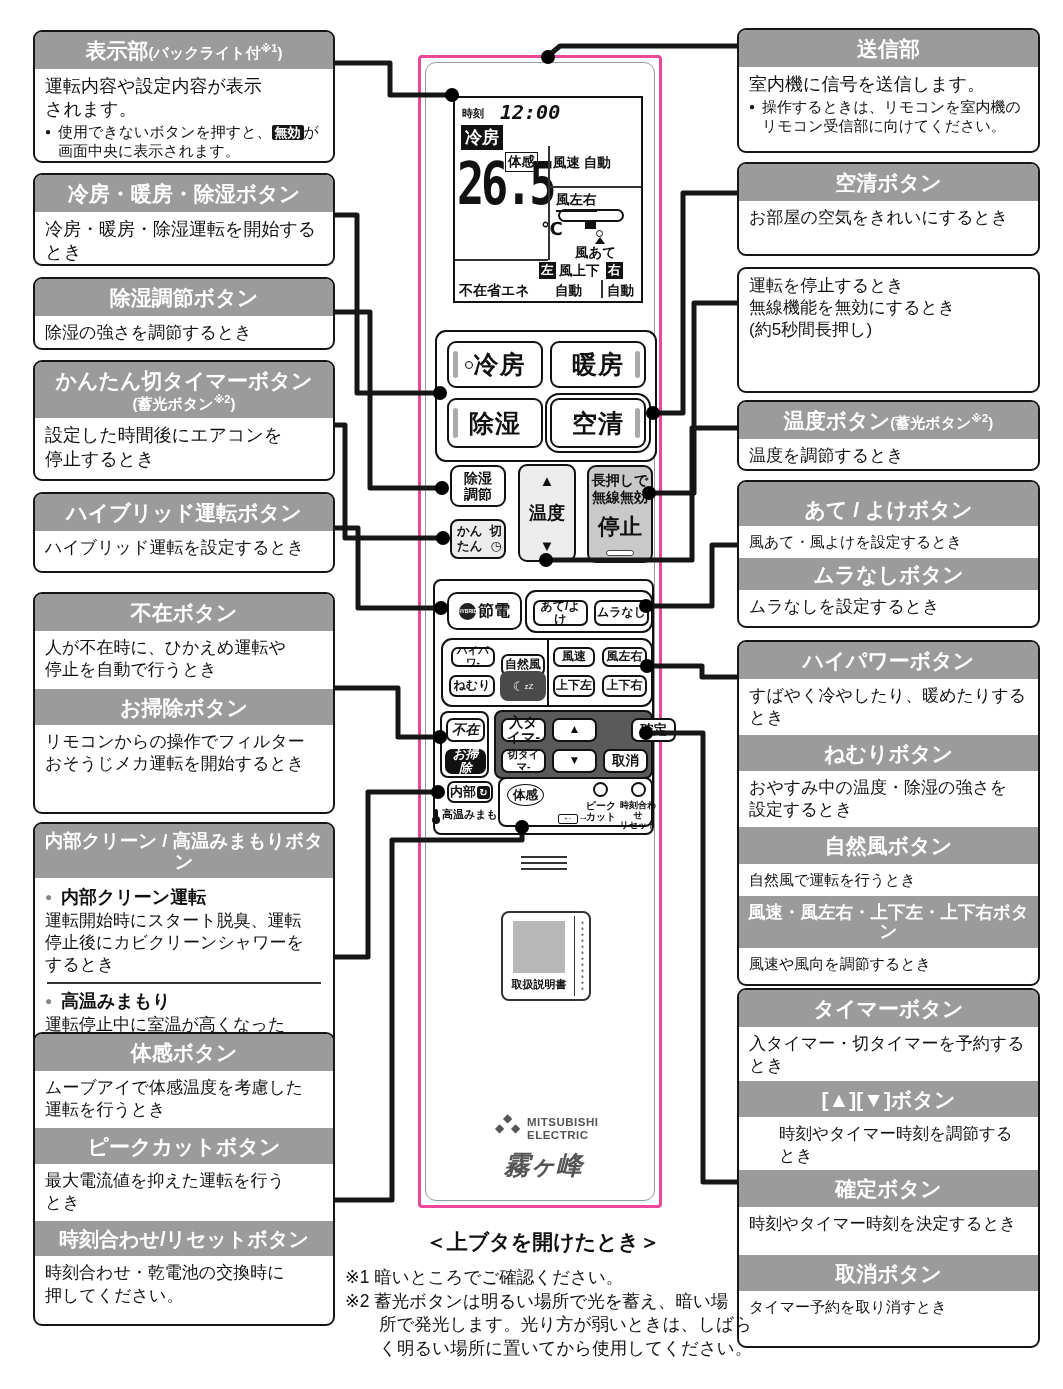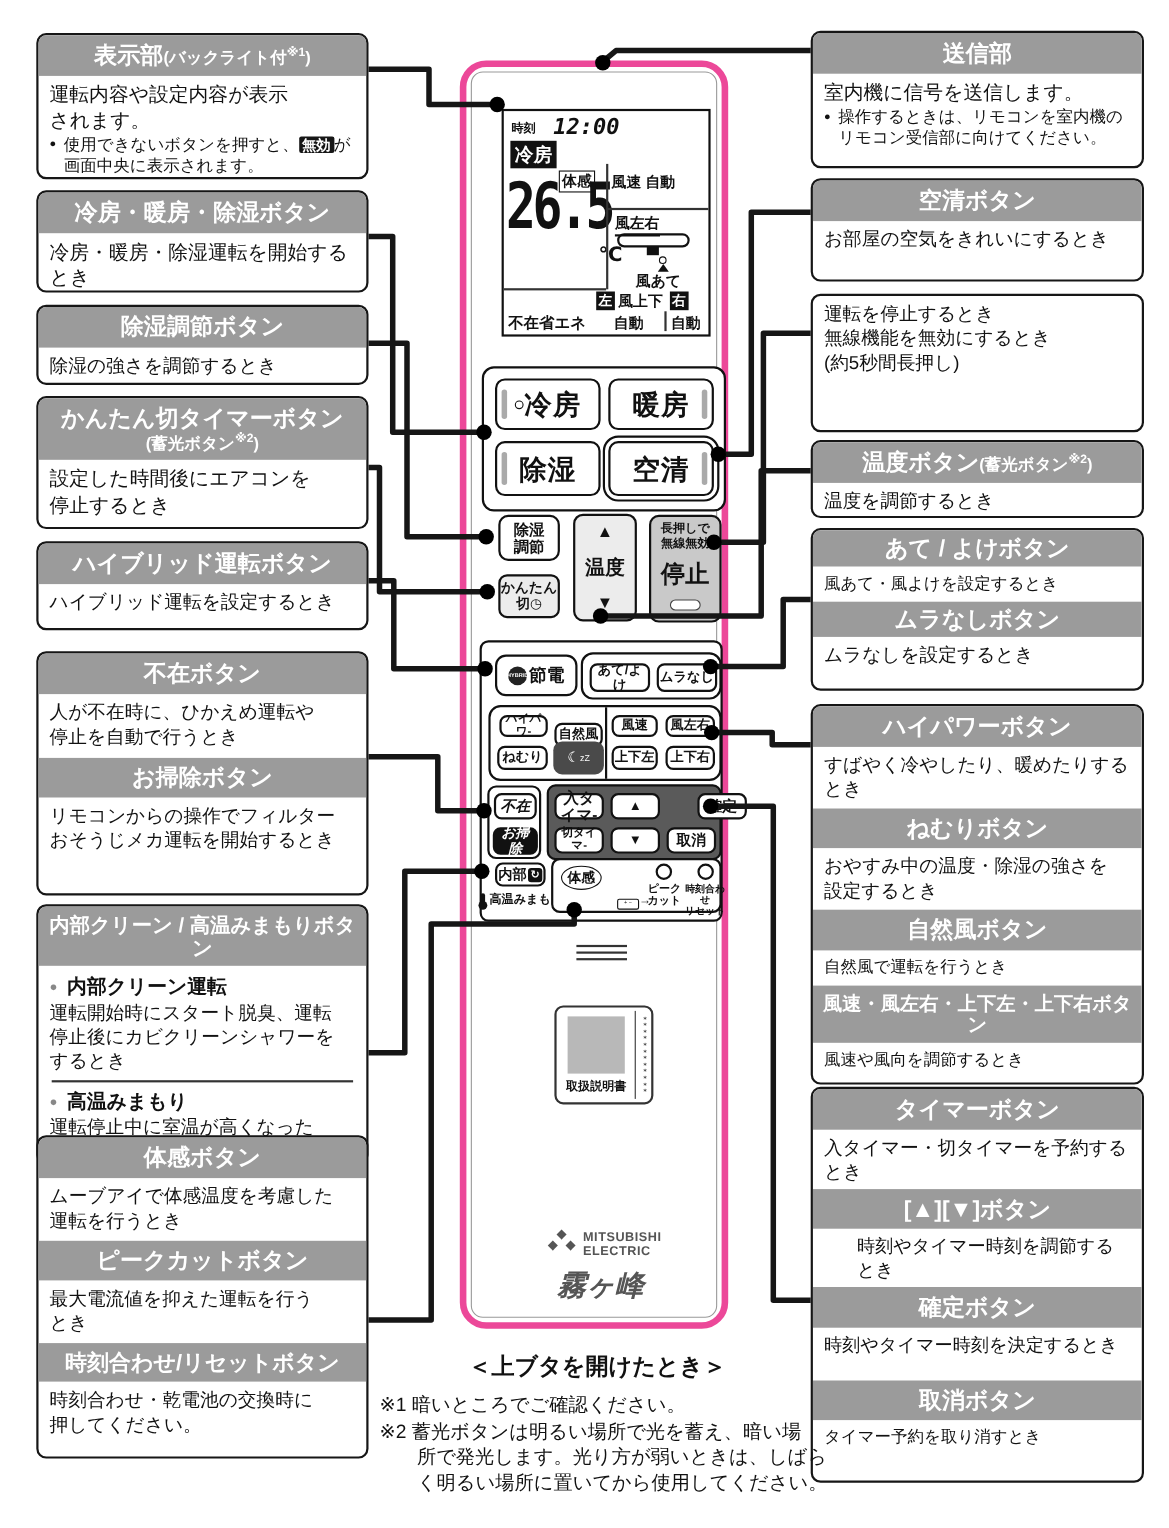--- a/index.html
+++ b/index.html
@@ -16,22 +16,22 @@
   .bd.md{font-size:17px;}
   .blt{display:flex;font-size:15px;line-height:1.25;margin-top:2px;}
   .blt .bm{width:13px;font-size:10px;padding-top:3px;}
   .blt .bt{flex:1;}
   .ind{padding-left:13px;font-size:15px;line-height:1.25;}
   .invtag{background:#161616;color:#fff;font-size:13px;padding:0 3px;border-radius:2px;font-weight:bold;}
   .secrule{border:none;border-top:2px solid #333;margin:6px 2px;}
   .boldline{display:flex;font-weight:bold;font-size:18px;margin-top:2px;}
   .boldline .bm{width:16px;font-size:12px;color:#888;padding-top:4px;}
   
-  .remote{position:absolute;left:418px;top:55px;width:244px;height:1153px;border:6px solid #ec4899;
-          border-radius:24px;background:#fff;box-sizing:border-box;}
+  .remote{position:absolute;left:418px;top:55px;width:244px;height:1153px;border:3px solid #ec4899;
+          border-radius:4px;background:#fff;box-sizing:border-box;}
   .rinner{position:absolute;left:4px;top:4px;right:4px;bottom:4px;border:1px solid #999;border-radius:11px;}
   .lcd{position:absolute;left:32px;top:38px;width:190px;height:207px;border:2.5px solid #111;background:#fff;box-sizing:border-box;}
   .seg{font-family:"DejaVu Sans Mono",monospace;font-style:italic;font-weight:bold;}
   .lcdtag{position:absolute;background:#111;color:#fff;font-weight:bold;}
   .btn{position:absolute;border:2px solid #111;border-radius:9px;background:#fff;display:flex;
        align-items:center;justify-content:center;font-weight:bold;box-sizing:border-box;text-align:center;}
   .modebtn{font-size:25px;letter-spacing:1px;overflow:hidden;}
   .modebtn .bar{position:absolute;top:8px;bottom:8px;width:5px;background:#aaa;border-radius:3px;}
   .smbtn{border-width:2px;border-radius:7px;font-size:12px;line-height:1.1;}
   .grp{position:absolute;border:2px solid #111;border-radius:11px;box-sizing:border-box;background:#fff;}
@@ -175,21 +175,21 @@
   </div>
 
   <div class="co" style="left:737px;top:400px;width:303px;height:71px;">
     <div class="hd"><span>温度ボタン</span><span class="sub"><span>(蓄光ボタン</span><sup>※2</sup><span>)</span></span></div>
     <div class="bd md">
         <div>温度を調節するとき</div>
       </div>
   </div>
 
   <div class="co" style="left:737px;top:480px;width:303px;height:148px;">
-    <div class="hd" style="padding:5px 0 4px;">あて / よけボタン</div>
+    <div class="hd" style="padding:16px 0 4px;">あて / よけボタン</div>
     <div class="bd sm" style="min-height:32px;">
         <div>風あて・風よけを設定するとき</div>
       </div>
     <div class="hd" style="padding:5px 0 4px;">ムラなしボタン</div>
     <div class="bd md">
         <div>ムラなしを設定するとき</div>
       </div>
   </div>
 
   <div class="co" style="left:737px;top:640px;width:303px;height:346px;">
@@ -288,25 +288,25 @@
     <div class="btn" style="left:29px;top:407px;width:56px;height:42px;font-size:14px;line-height:1.15;flex-direction:column;">
         <span>除湿</span>
         <span>調節</span>
       </div>
     <div class="btn" style="left:97px;top:406px;width:58px;height:98px;background:#ececec;flex-direction:column;justify-content:space-between;padding:6px 0;">
       <span style="font-size:15px;">▲</span>
       <span style="font-size:18px;">温度</span>
       <span style="font-size:15px;">▼</span>
     </div>
     <div class="btn" style="left:166px;top:407px;width:66px;height:98px;background:#c9c9c9;flex-direction:column;padding:5px 0;justify-content:flex-start;">
-      <span style="font-size:11px;line-height:1.2;"><span>長押しで</span><br><span>無線無効</span></span>
+      <span style="font-size:14px;line-height:1.2;"><span>長押しで</span><br><span>無線無効</span></span>
       <span style="font-size:22px;margin-top:6px;">停止</span>
       <span style="width:26px;height:8px;border:1.5px solid #444;border-radius:5px;background:#fff;margin-top:8px;"></span>
     </div>
-    <div class="btn" style="left:29px;top:461px;width:56px;height:40px;background:#ececec;font-size:12.5px;line-height:1.2;flex-direction:column;border-radius:8px;">
+    <div class="btn" style="left:29px;top:461px;width:56px;height:40px;background:#ececec;font-size:12.5px;line-height:1.2;flex-direction:row;border-radius:8px;">
         <span>かんたん</span>
         <span><span>切</span><span>◷</span></span>
       </div>
 
     <div class="grp" style="left:12px;top:521px;width:221px;height:256px;border-radius:8px;"></div>
 
     <div class="btn" style="left:26px;top:534px;width:75px;height:38px;font-size:16px;border-radius:10px;">
       <span style="width:17px;height:17px;border-radius:50%;background:#222;color:#fff;font-size:5px;display:flex;align-items:center;justify-content:center;margin-right:2px;">HYBRID</span>
       <span>節電</span>
     </div>

